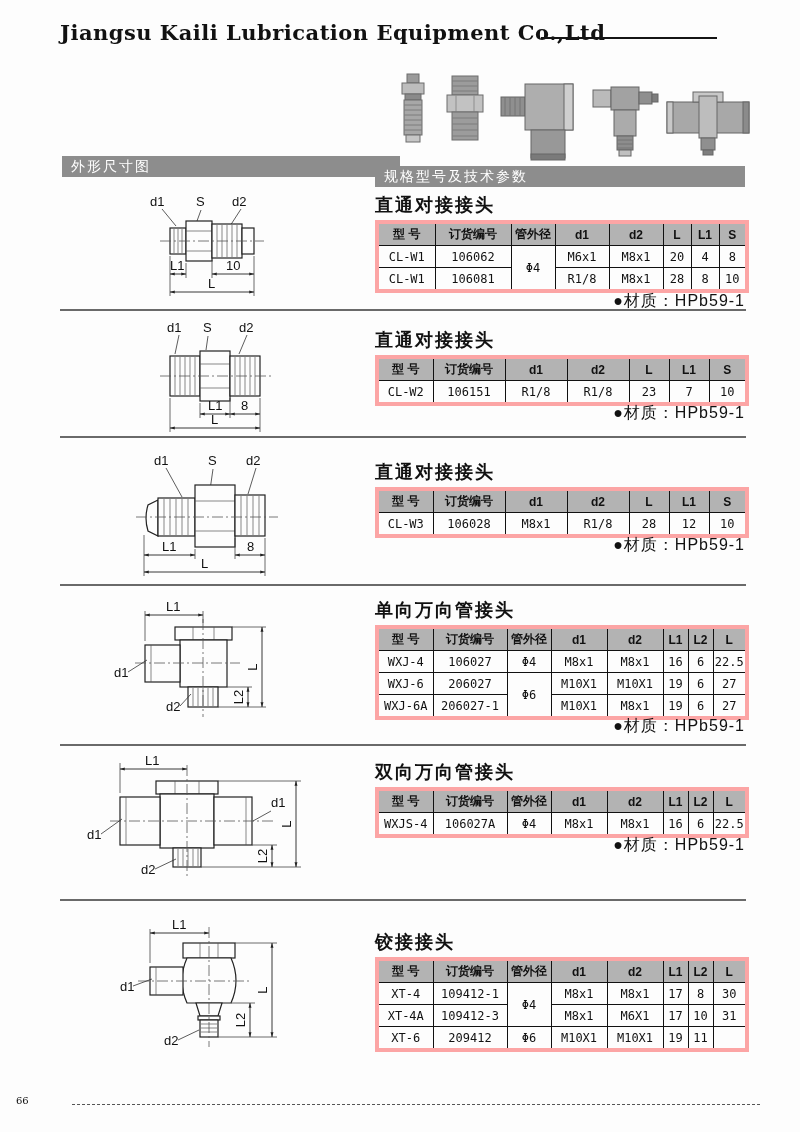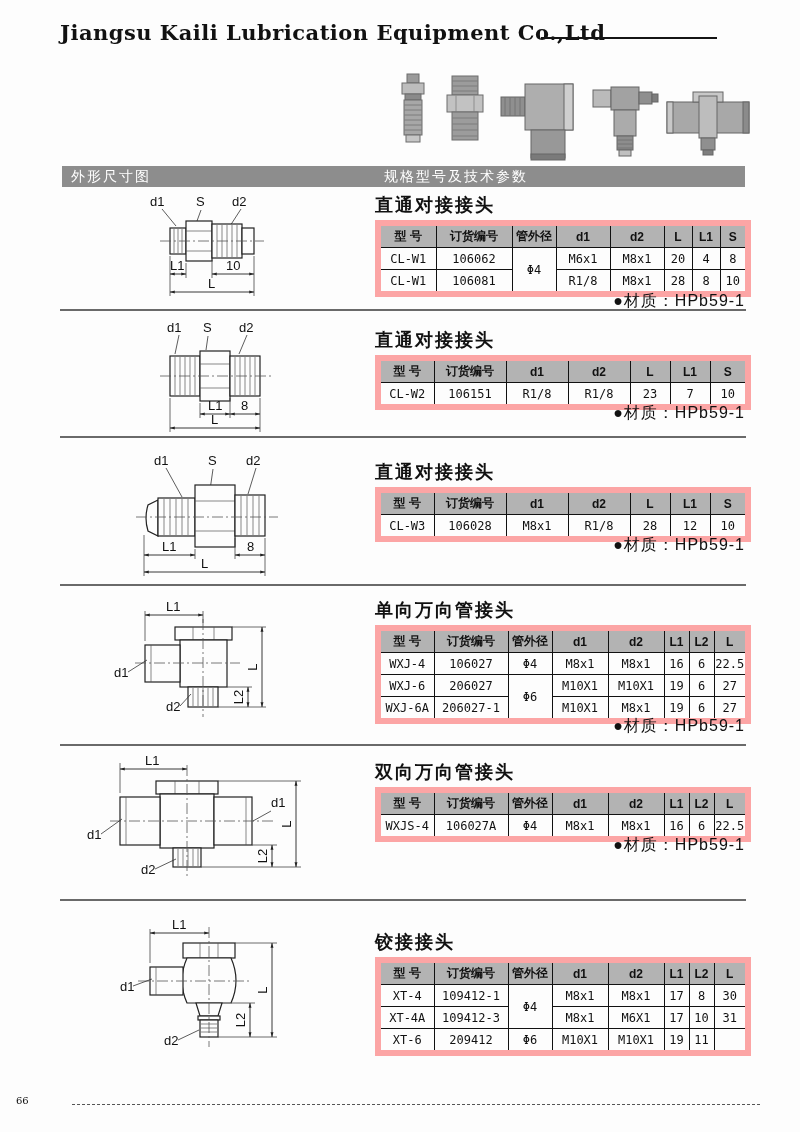--- a/index.html
+++ b/index.html
@@ -5,21 +5,21 @@
   html,body{margin:0;padding:0;background:#e8e8e8}
   .page{position:relative;width:800px;height:1132px;margin:0 auto;background:#fdfdfd;
         font-family:"Liberation Sans",sans-serif;color:#111;overflow:hidden}
   .company{position:absolute;left:60px;top:20px;font-family:"DejaVu Serif",serif;
            font-size:21px;font-weight:600;letter-spacing:.5px;white-space:nowrap}
   .header-rule{position:absolute;left:541px;top:37px;width:176px;height:2px;background:#141414}
   .bar{position:absolute;height:21px;background:#8d8d8d;color:#fff;font-size:14px;
        line-height:21px;padding-left:9px;box-sizing:border-box;letter-spacing:2px}
   .sec-title{position:absolute;font-size:18px;font-weight:bold;letter-spacing:2px}
   table.spec{position:absolute;border-collapse:collapse;table-layout:fixed;width:370px;
-             text-align:center;font-size:12px;border:6px solid #fca5a5}
+             text-align:center;font-size:12px;border:4px solid #fca5a5}
   table.spec th,table.spec td{border:1px solid #111;height:21px;padding:0;overflow:hidden;white-space:nowrap}
   table.spec thead th{background:#b3b3b3;font-weight:bold;font-size:12px}
   table.spec tbody td{font-family:"DejaVu Sans Mono",monospace;font-size:12px;background:#fdfdfd}
   .note{position:absolute;width:370px;text-align:right;font-size:16px;letter-spacing:1px}
   .divider{position:absolute;left:60px;width:686px;height:2px;background:#6a6a6a}
   .page-number{position:absolute;left:16px;top:1095px;font-family:"DejaVu Serif",serif;font-size:10px}
   .footer-rule{position:absolute;left:72px;top:1104px;width:688px;border-top:1px dashed #555}
   svg{position:absolute;overflow:visible}
   svg .fw{stroke:#222;stroke-width:1.2;fill:#fdfdfd}
   svg .thin{stroke:#555;stroke-width:.7;fill:none}
@@ -103,21 +103,21 @@
       <rect x="282" y="32" width="6" height="31" fill="#c8c8c8" stroke="#666"></rect>
       <rect x="330" y="32" width="34" height="31" fill="#a8a8a8" stroke="#666"></rect>
       <rect x="358" y="32" width="6" height="31" fill="#8b8b8b" stroke="#666"></rect>
       <rect x="308" y="22" width="30" height="10" fill="#c8c8c8" stroke="#666"></rect>
       <rect x="314" y="26" width="18" height="42" fill="#bdbdbd" stroke="#666"></rect>
       <rect x="316" y="68" width="14" height="12" fill="#8f8f8f" stroke="#666"></rect>
       <rect x="318" y="80" width="10" height="5" fill="#7e7e7e" stroke="#666"></rect>
     </g>
   </svg>
 
-  <div class="bar" style="left:62px;top:166px;width:338px">外形尺寸图</div>
+  <div class="bar" style="left:62px;top:156px;width:338px">外形尺寸图</div>
   <div class="bar" style="left:375px;top:166px;width:370px">规格型号及技术参数</div>
 
   <svg style="left:100px;top:190px" width="250" height="112" viewBox="0 0 250 112">
     <text x="50" y="16">d1</text>
     <text x="96" y="16">S</text>
     <text x="132" y="16">d2</text>
     <line class="ldr" x1="62" y1="19" x2="76" y2="36"></line>
     <line class="ldr" x1="101" y1="20" x2="97" y2="31"></line>
     <line class="ldr" x1="141" y1="19" x2="130" y2="36"></line>
     <rect class="fw" x="70" y="38" width="16" height="26"></rect>

